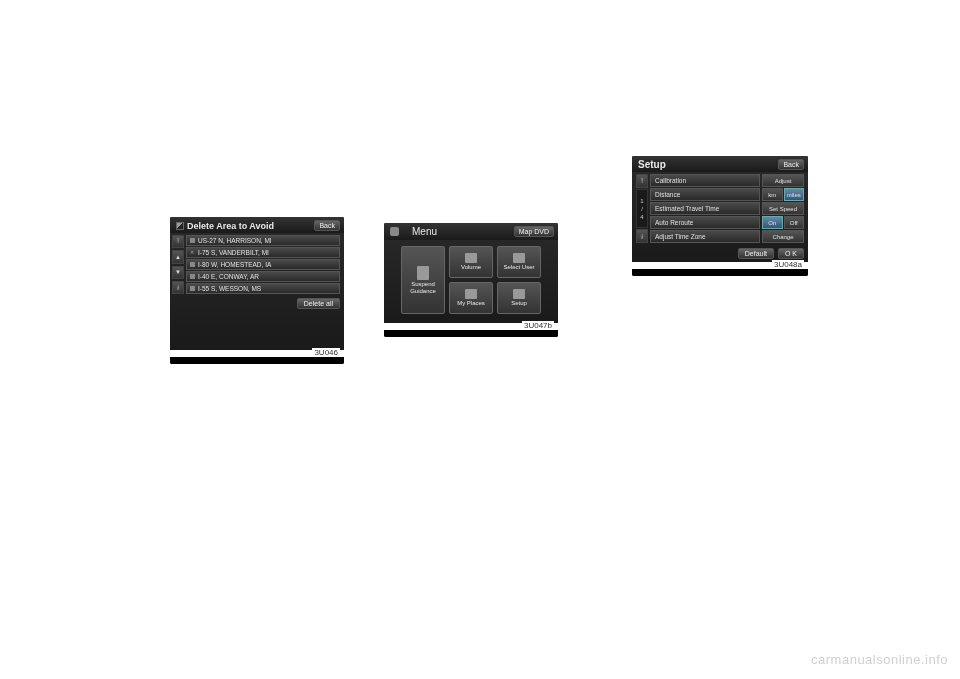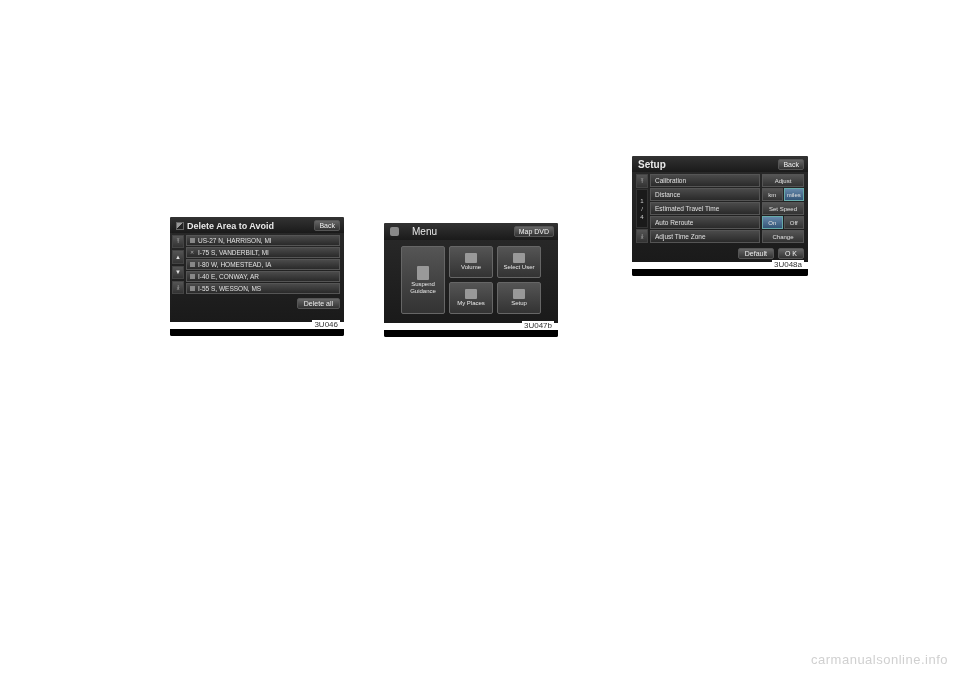--- a/index.html
+++ b/index.html
@@ -41,21 +41,21 @@
       position: absolute;
       right: 4px;
       bottom: 7px;
       font-size: 8px;
       color: #333;
       background: #fff;
       padding: 0 2px;
     }
 
     
-    .s1 { left: 170px; top: 217px; width: 174px; height: 119px; }
+    .s1 { left: 170px; top: 217px; width: 174px; height: 147px; }
     .s1 .hdr {
       display: flex; align-items: center; justify-content: space-between;
       padding: 3px 4px 2px 6px;
       background: linear-gradient(180deg,#333,#1a1a1a);
     }
     .s1 .hdr .ttl {
       color: #e8e8e8; font-weight: bold; font-size: 9px;
       display: flex; align-items: center; gap: 3px;
     }
     .s1 .hdr .icon-pencil {

